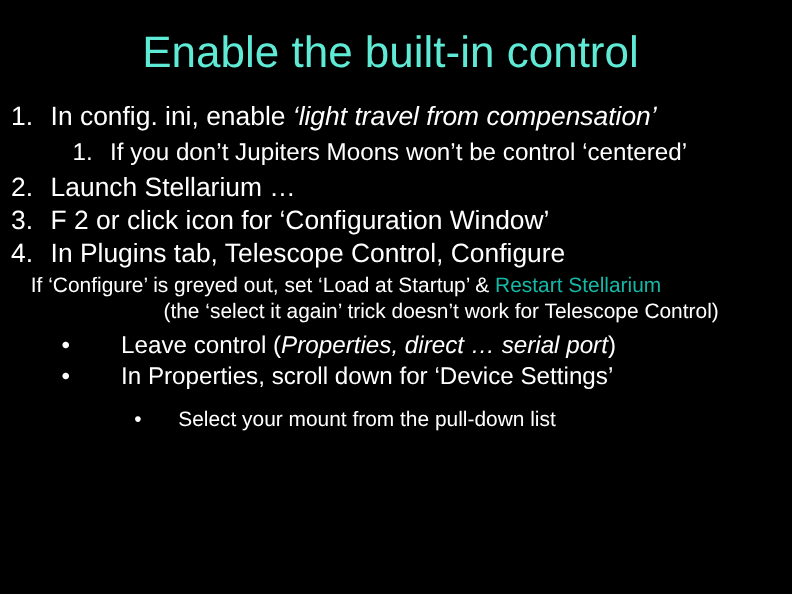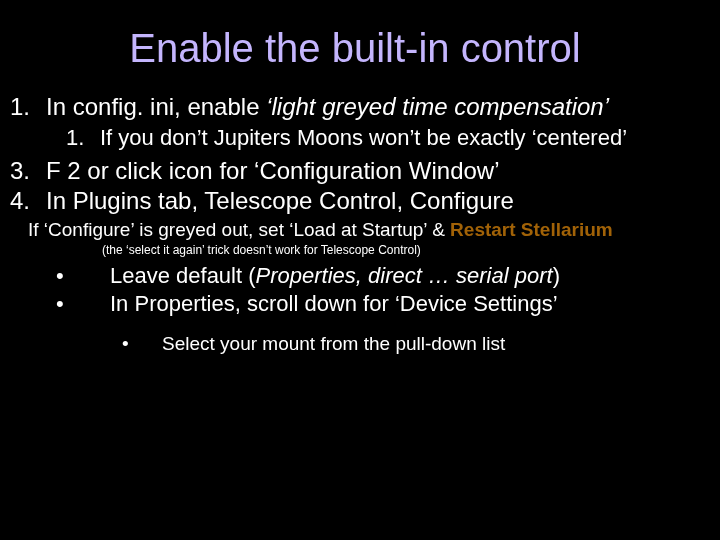--- a/index.html
+++ b/index.html
@@ -14,21 +14,21 @@
   }
   .slide {
     box-sizing: border-box;
     padding: 16px 20px 0 10px;
   }
   .title {
     text-align: center;
     font-size: 40px;
     font-weight: 400;
     margin: 10px 0 22px 0;
-    color: #c4b5fd;
+    color: #5eead4;
     text-shadow: 1px 1px 0 #000;
   }
   .item1 {
     font-size: 24px;
     margin: 0 0 4px 0;
   }
   .item1 .num { display:inline-block; width: 36px; }
   .item1 .inner { display:inline; }
   .sub1 {
     font-size: 22px;
@@ -38,24 +38,25 @@
   .item-main {
     font-size: 24px;
     margin: 0 0 2px 0;
   }
   .item-main .num { display:inline-block; width: 36px; }
   .note1 {
     font-size: 19px;
     margin: 4px 0 0 18px;
   }
   .note1b {
-    font-size: 12px;
+    font-size: 19px;
     margin: 2px 0 6px 92px;
+    text-align: center;
   }
-  .red { color: #a16207; font-weight: bold; }
+  .red { color: #14b8a6; }
   .bullet-row {
     font-size: 22px;
     margin: 2px 0 2px 46px;
   }
   .bullet-row .bul { display:inline-block; width: 54px; text-align:left; }
   .subbullet {
     font-size: 19px;
     margin: 16px 0 0 112px;
   }
   .subbullet .bul { display:inline-block; width: 40px; }
@@ -66,42 +67,45 @@
   em, .it { font-style: italic; }
 </style>
 </head>
 <body>
 
 <div class="slide">
 
   <div class="title">Enable the built-in control</div>
 
   <div class="item1">
-    <span class="num">1.</span><span class="inner">In config. ini, enable </span><span class="inner it">‘light greyed time compensation’</span>
+    <span class="num">1.</span><span class="inner">In config. ini, enable </span><span class="inner it">‘light travel from compensation’</span>
   </div>
 
   <div class="sub1">
-    <span class="num">1.</span><span>If you don’t Jupiters Moons won’t be exactly ‘centered’</span>
+    <span class="num">1.</span><span>If you don’t Jupiters Moons won’t be control ‘centered’</span>
   </div>
 
+  <div class="item-main">
+    <span class="num">2.</span><span>Launch Stellarium …</span>
+  </div>
   <div class="item-main">
     <span class="num">3.</span><span>F 2 or click icon for ‘Configuration Window’</span>
   </div>
   <div class="item-main">
     <span class="num">4.</span><span>In Plugins tab, Telescope Control, Configure</span>
   </div>
 
   <div class="note1">
     <span>If ‘Configure’ is greyed out, set ‘Load at Startup’ &amp; </span><span class="red">Restart Stellarium</span>
   </div>
   <div class="note1b">(the ‘select it again’ trick doesn’t work for Telescope Control)</div>
 
 
   <div class="bullet-row">
-    <span class="bul">•</span><span>Leave default (</span><span class="it">Properties, direct … serial port</span><span>)</span>
+    <span class="bul">•</span><span>Leave control (</span><span class="it">Properties, direct … serial port</span><span>)</span>
   </div>
   <div class="bullet-row">
     <span class="bul">•</span><span>In Properties, scroll down for ‘Device Settings’</span>
   </div>
 
   <div class="subbullet">
     <span class="bul">•</span><span>Select your mount from the pull-down list</span>
   </div>
 
 </div>

